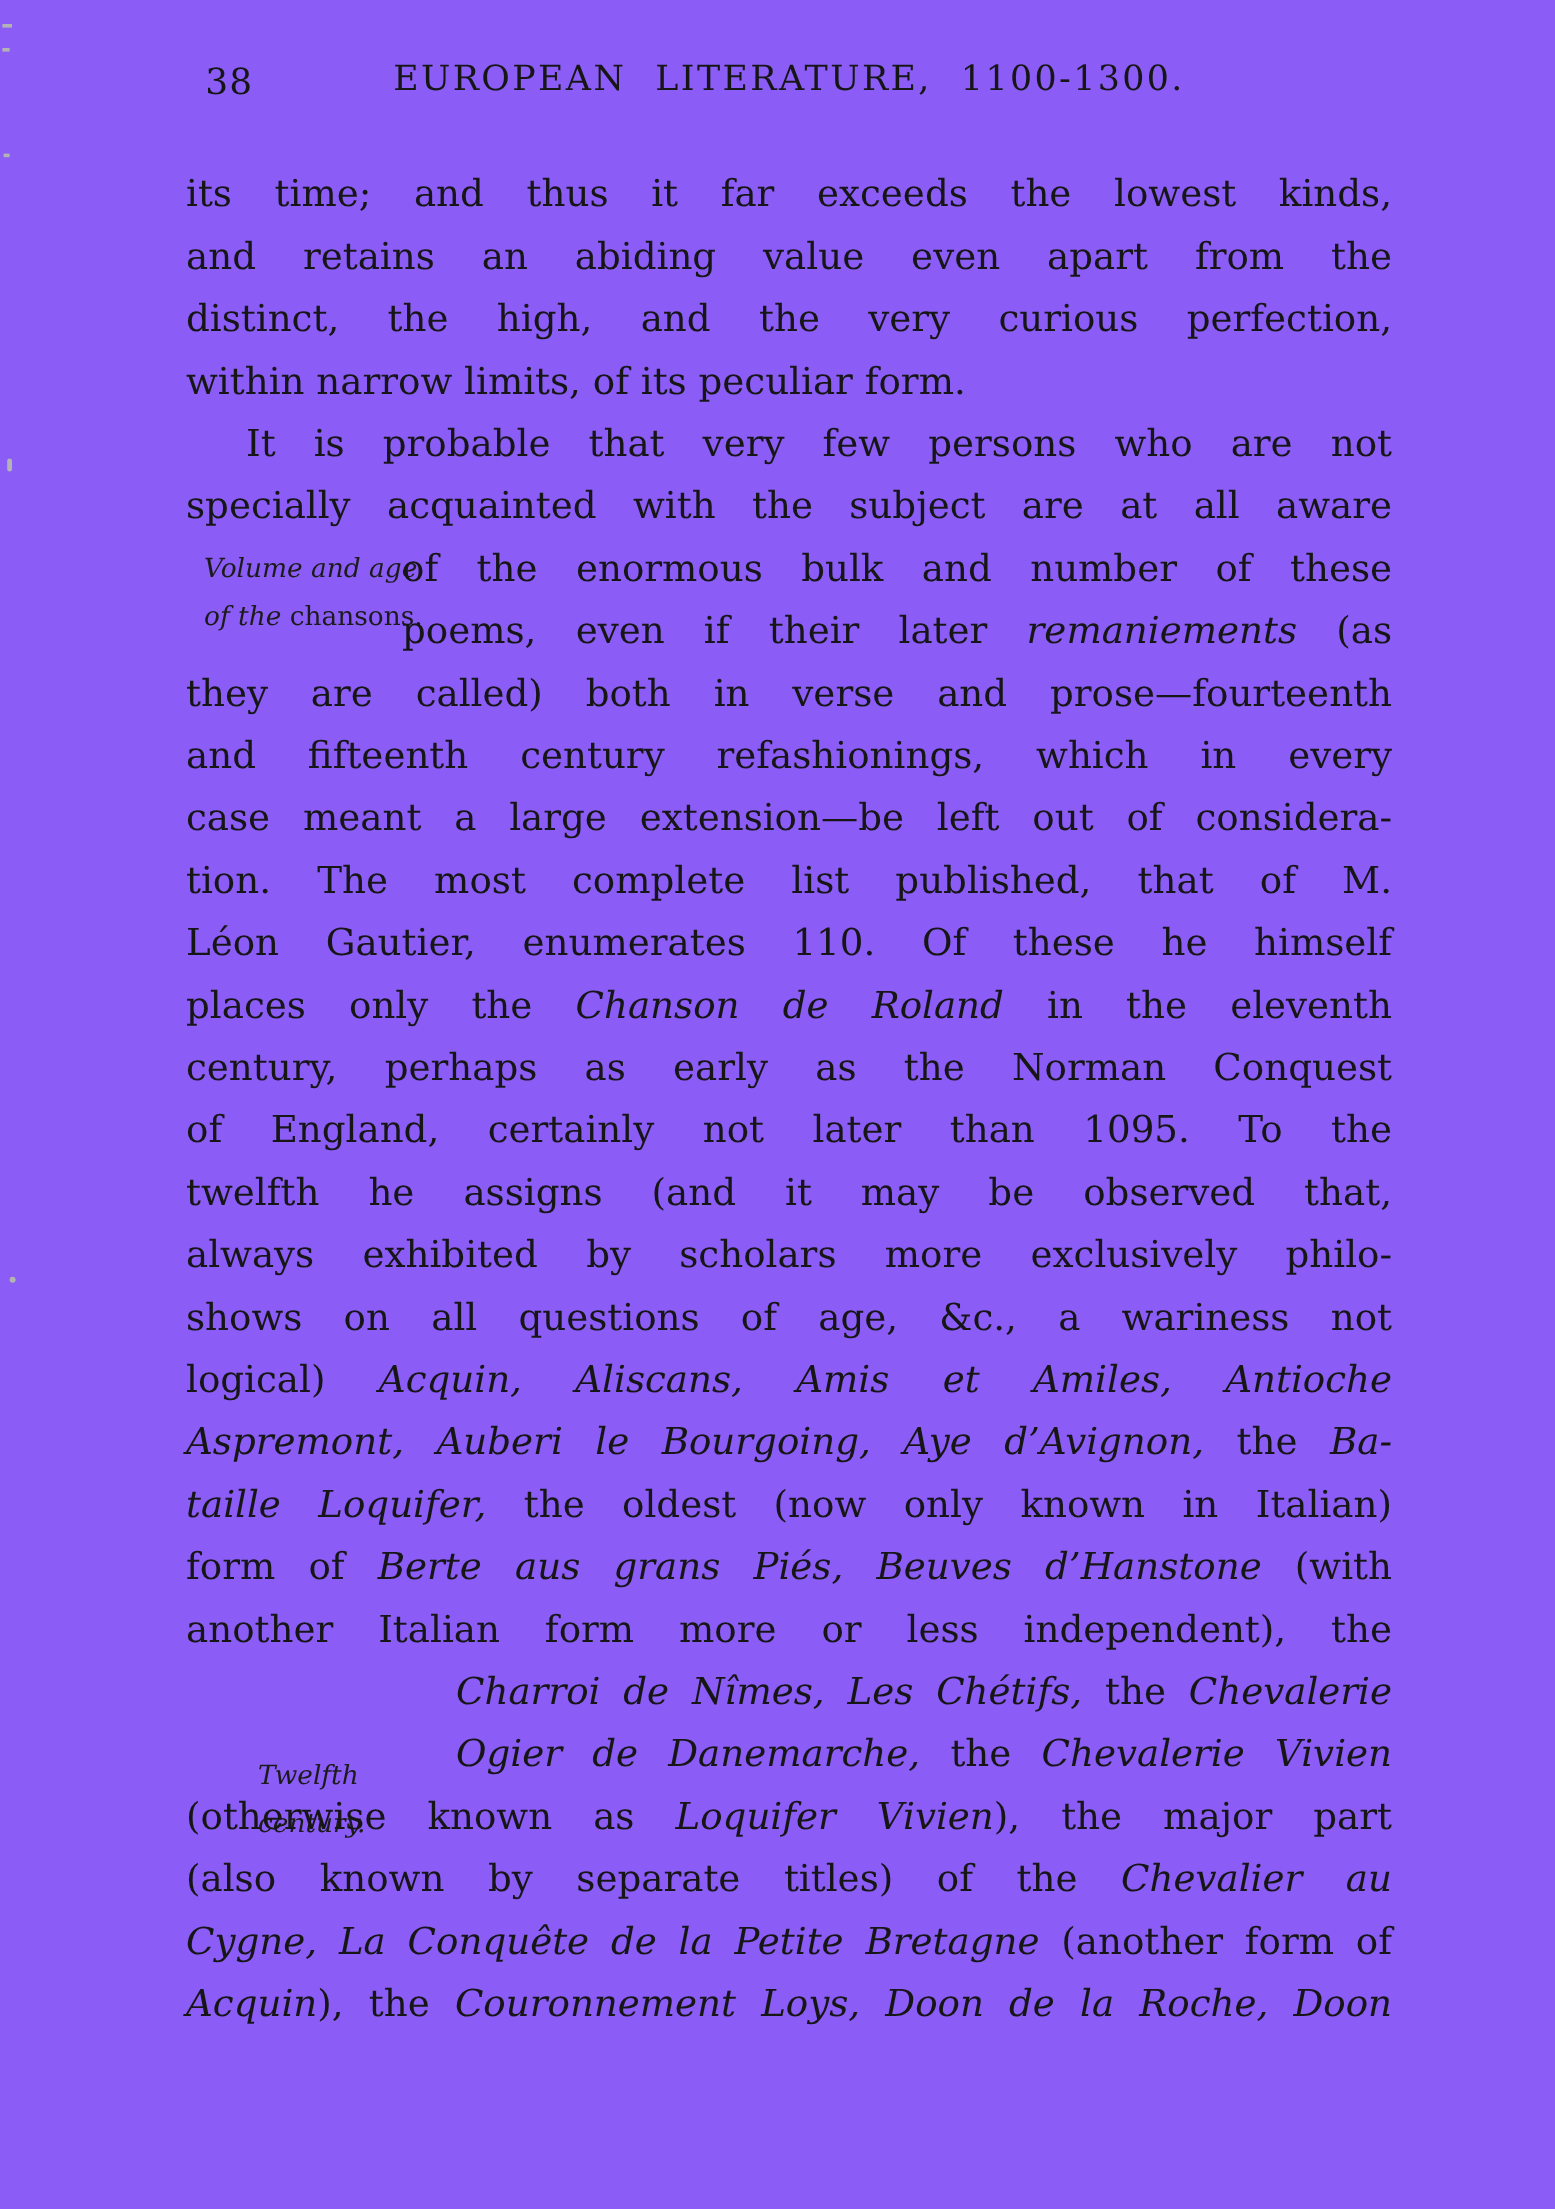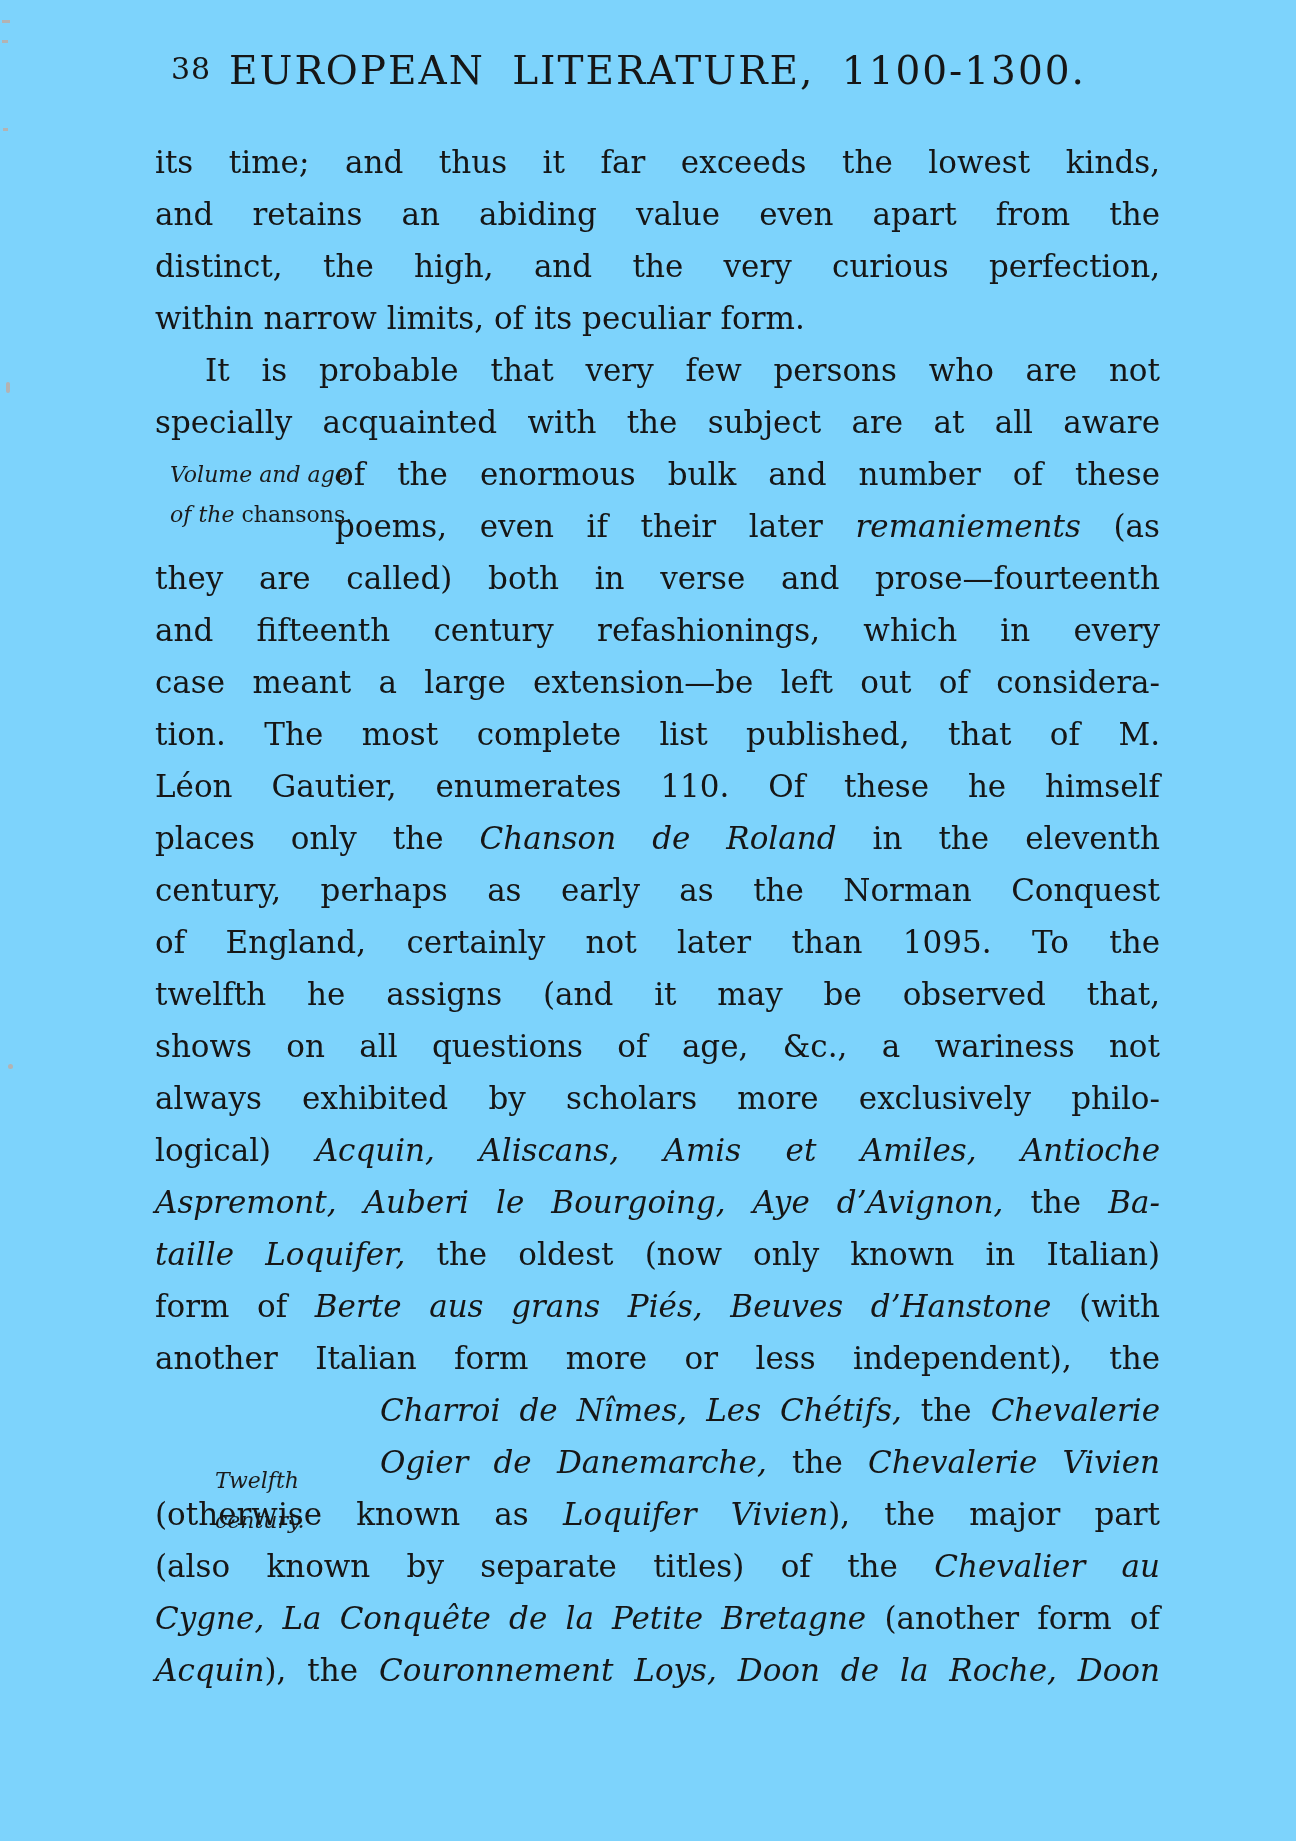--- a/index.html
+++ b/index.html
@@ -1,27 +1,27 @@
 <!DOCTYPE html>
 <html><head>
 <meta charset="utf-8">
 <style>
   html,body{margin:0;padding:0;background:#e8e8e8;}
   .page{
     position:relative;
     width:1296px;height:1841px;
-    background:#7dd3fc;
+    background:#8b5cf6;
     color:#161616;
     font-family:"DejaVu Serif","Liberation Serif",serif;
     overflow:hidden;
     margin:0 auto;
   }
   .pagehead{position:absolute;left:155px;top:48px;width:1005px;height:44px;}
   .pageno{position:absolute;left:16px;top:3px;font-size:30px;letter-spacing:1px;}
-  .ptitle{display:block;text-align:center;font-size:39px;letter-spacing:2px;word-spacing:13px;}
+  .ptitle{display:block;text-align:center;font-size:29px;letter-spacing:2px;word-spacing:13px;}
   .textblock{
     position:absolute;left:155px;top:136px;width:1005px;
     font-size:31px;line-height:52px;
   }
   .line{
     height:52px;
     text-align:justify;
     -moz-text-align-last:justify;
     text-align-last:justify;
   }
@@ -84,22 +84,22 @@
       <div class="line ind-note1"><span class="rm">poems, even if their later </span><span class="it">remaniements</span><span class="rm"> (as</span></div>
       <div class="line"><span class="rm">they are called) both in verse and prose—fourteenth</span></div>
       <div class="line"><span class="rm">and fifteenth century refashionings, which in every</span></div>
       <div class="line"><span class="rm">case meant a large extension—be left out of considera-</span></div>
       <div class="line"><span class="rm">tion. The most complete list published, that of M.</span></div>
       <div class="line"><span class="rm">Léon Gautier, enumerates 110. Of these he himself</span></div>
       <div class="line"><span class="rm">places only the </span><span class="it">Chanson de Roland</span><span class="rm"> in the eleventh</span></div>
       <div class="line"><span class="rm">century, perhaps as early as the Norman Conquest</span></div>
       <div class="line"><span class="rm">of England, certainly not later than 1095. To the</span></div>
       <div class="line"><span class="rm">twelfth he assigns (and it may be observed that,</span></div>
+      <div class="line"><span class="rm">always exhibited by scholars more exclusively philo-</span></div>
       <div class="line"><span class="rm">shows on all questions of age, &amp;c., a wariness not</span></div>
-      <div class="line"><span class="rm">always exhibited by scholars more exclusively philo-</span></div>
       <div class="line"><span class="rm">logical) </span><span class="it">Acquin, Aliscans, Amis et Amiles, Antioche</span></div>
       <div class="line"><span class="it">Aspremont, Auberi le Bourgoing, Aye d’Avignon,</span><span class="rm"> the </span><span class="it">Ba-</span></div>
       <div class="line"><span class="it">taille Loquifer,</span><span class="rm"> the oldest (now only known in Italian)</span></div>
       <div class="line"><span class="rm">form of </span><span class="it">Berte aus grans Piés, Beuves d’Hanstone</span><span class="rm"> (with</span></div>
       <div class="line"><span class="rm">another Italian form more or less independent), the</span></div>
       <div class="line ind-note2"><span class="it">Charroi de Nîmes, Les Chétifs,</span><span class="rm"> the </span><span class="it">Chevalerie</span></div>
       <div class="line ind-note2"><span class="it">Ogier de Danemarche,</span><span class="rm"> the </span><span class="it">Chevalerie Vivien</span></div>
       <div class="line"><span class="rm">(otherwise known as </span><span class="it">Loquifer Vivien</span><span class="rm">), the major part</span></div>
       <div class="line"><span class="rm">(also known by separate titles) of the </span><span class="it">Chevalier au</span></div>
       <div class="line"><span class="it">Cygne, La Conquête de la Petite Bretagne</span><span class="rm"> (another form of</span></div>

